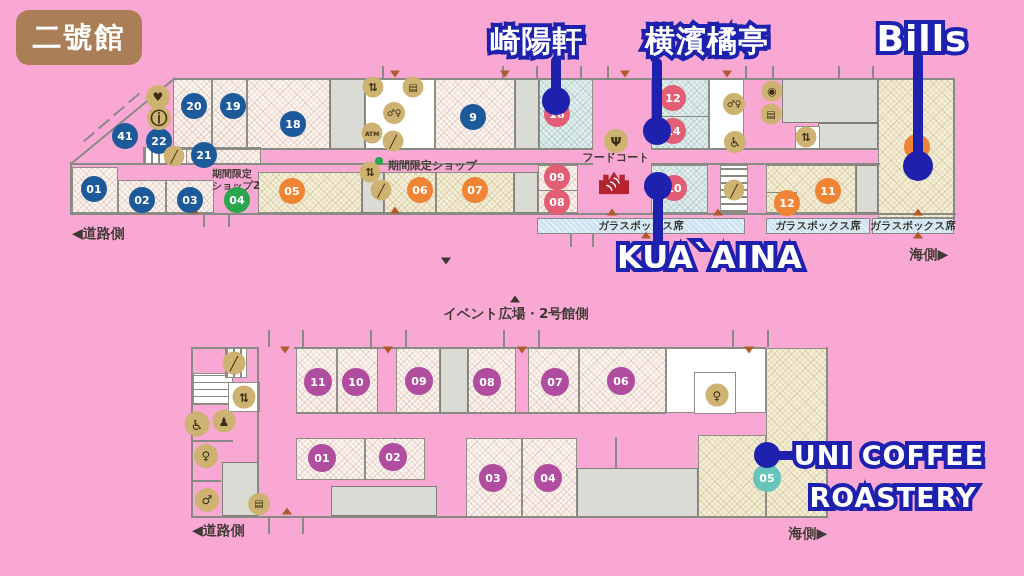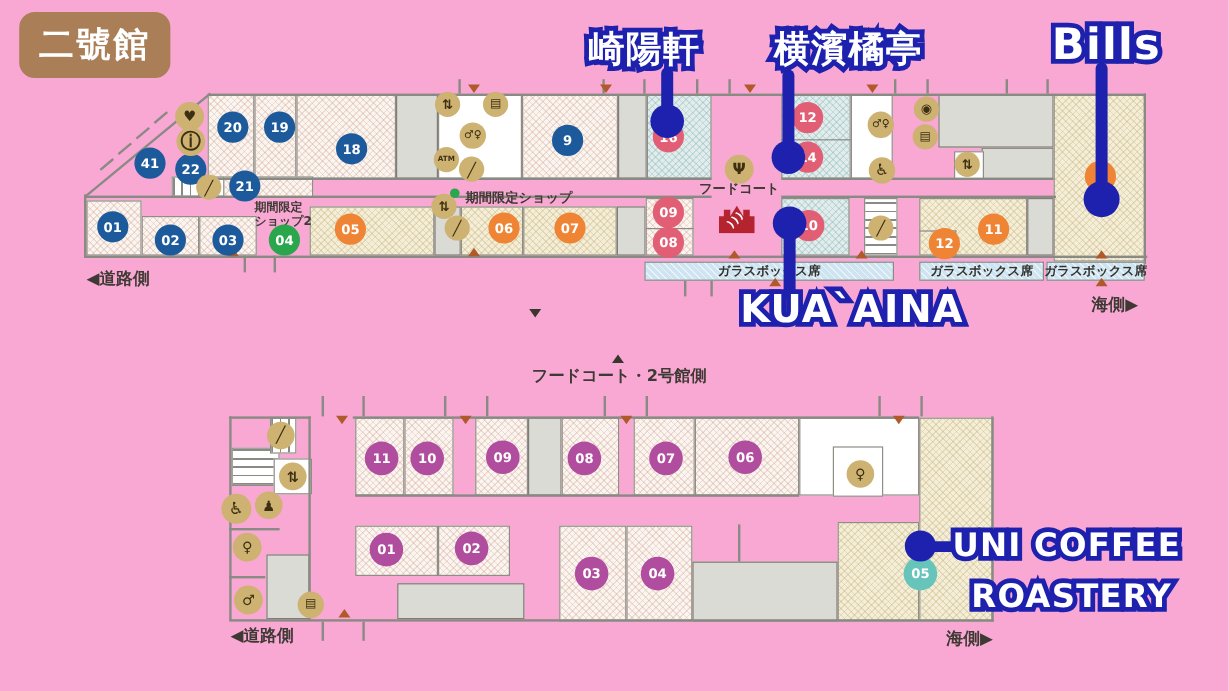--- a/index.html
+++ b/index.html
@@ -230,21 +230,21 @@
     <div class="tick" style="left: 732px; top: 330px; height: 17px;"></div>
     <div class="tick" style="left: 767px; top: 330px; height: 17px;"></div>
     <div class="tick" style="left: 268px; top: 518px; height: 16px;"></div>
     <div class="tick" style="left: 302px; top: 518px; height: 16px;"></div>
     <div class="tri down" style="left: 285px; top: 350px;"></div>
     <div class="tri down" style="left: 388px; top: 350px;"></div>
     <div class="tri down" style="left: 522px; top: 350px;"></div>
     <div class="tri down" style="left: 749px; top: 350px;"></div>
     <div class="tri up" style="left: 287px; top: 511px;"></div>
     <div class="tri up dark" style="left: 515px; top: 299px;"></div>
-    <div class="mtext" style="font-size: 13.5px; top: 314px; left: 516px; transform: translate(-50%, -50%);">フードコート・2号館側</div>
+    <div class="mtext" style="font-size: 13.5px; top: 314px; left: 516px; transform: translate(-50%, -50%);">イベント広場・2号館側</div>
     <div class="mtext" style="font-size: 14px; top: 530px; left: 192px; transform: translate(0px, -50%);">◀道路側</div>
     <div class="mtext" style="font-size: 14px; top: 533px; left: 808px; transform: translate(-50%, -50%);">海側▶</div>
     <div class="icn" style="left: 234px; top: 363px; width: 23px; height: 23px; font-size: 13px;">╱</div>
     <div class="icn" style="left: 244px; top: 397px; width: 23px; height: 23px; font-size: 12px;">⇅</div>
     <div class="icn" style="left: 197px; top: 424px; width: 25px; height: 25px; font-size: 14px;">♿</div>
     <div class="icn" style="left: 224px; top: 421px; width: 23px; height: 23px; font-size: 12px;">♟</div>
     <div class="icn" style="left: 206px; top: 456px; width: 24px; height: 24px; font-size: 12px;">♀</div>
     <div class="icn" style="left: 207px; top: 500px; width: 24px; height: 24px; font-size: 12px;">♂</div>
     <div class="icn" style="left: 259px; top: 504px; width: 22px; height: 22px; font-size: 10px;">▤</div>
     <div class="icn" style="left: 717px; top: 395px; width: 23px; height: 23px; font-size: 12px;">♀</div>

